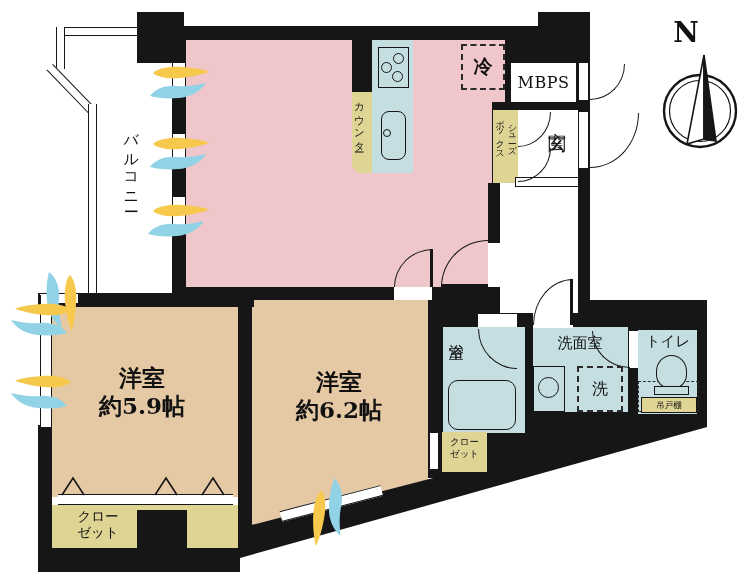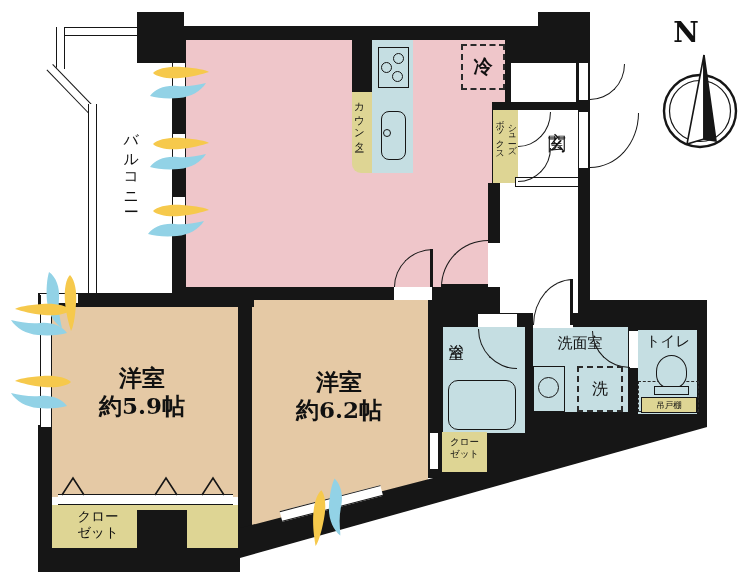--- a/index.html
+++ b/index.html
@@ -176,20 +176,21 @@
   <svg class="abs" style="left:289px;top:510px;transform:rotate(97deg)" width="58" height="16">
       <path d="M1 8 C6 3 18 1 30 2 C45 3 54 5 57 7 C50 9 40 12 28 13 C15 14 5 12 1 8 Z" fill="#f6c94c"></path>
     </svg>
   <svg class="abs" style="left:307px;top:499px;transform:rotate(97deg)" width="58" height="16">
       <path d="M1 13 C6 6 16 2 28 3 C38 4 48 2 57 0 C52 8 42 14 30 15 C18 16 8 15 1 13 Z" fill="#92d2e6"></path>
     </svg>
 
   <div class="abs lab vert" style="left:122px;top:123px;font-size:15px;letter-spacing:3px">バルコニー</div>
   <div class="abs lab vert" style="left:353px;top:95px;font-size:10.5px;letter-spacing:1px">カウンター</div>
   <div class="abs lab flexc" style="left:461px;top:44px;width:44px;height:46px;font-size:19px;font-weight:bold">冷</div>
+  <div class="abs lab flexc" style="left:511px;top:63px;width:65px;height:39px;font-size:16px;letter-spacing:0.5px">MBPS</div>
   <div class="abs lab vert" style="left:546px;top:118px;font-size:18px;letter-spacing:3px">玄関</div>
   <div class="abs lab vert" style="left:494px;top:113px;font-size:9px;line-height:1.35">シューズ
 ボックス</div>
   <div class="abs lab" style="left:58px;top:364px;width:168px;font-size:23px;font-weight:bold">洋室
 約5.9帖</div>
   <div class="abs lab" style="left:253px;top:368px;width:172px;font-size:23px;font-weight:bold">洋室
 約6.2帖</div>
   <div class="abs lab" style="left:58px;top:508px;width:80px;font-size:13.5px">クロー
 ゼット</div>
   <div class="abs lab" style="left:442px;top:436px;width:45px;font-size:9.5px">クロー

